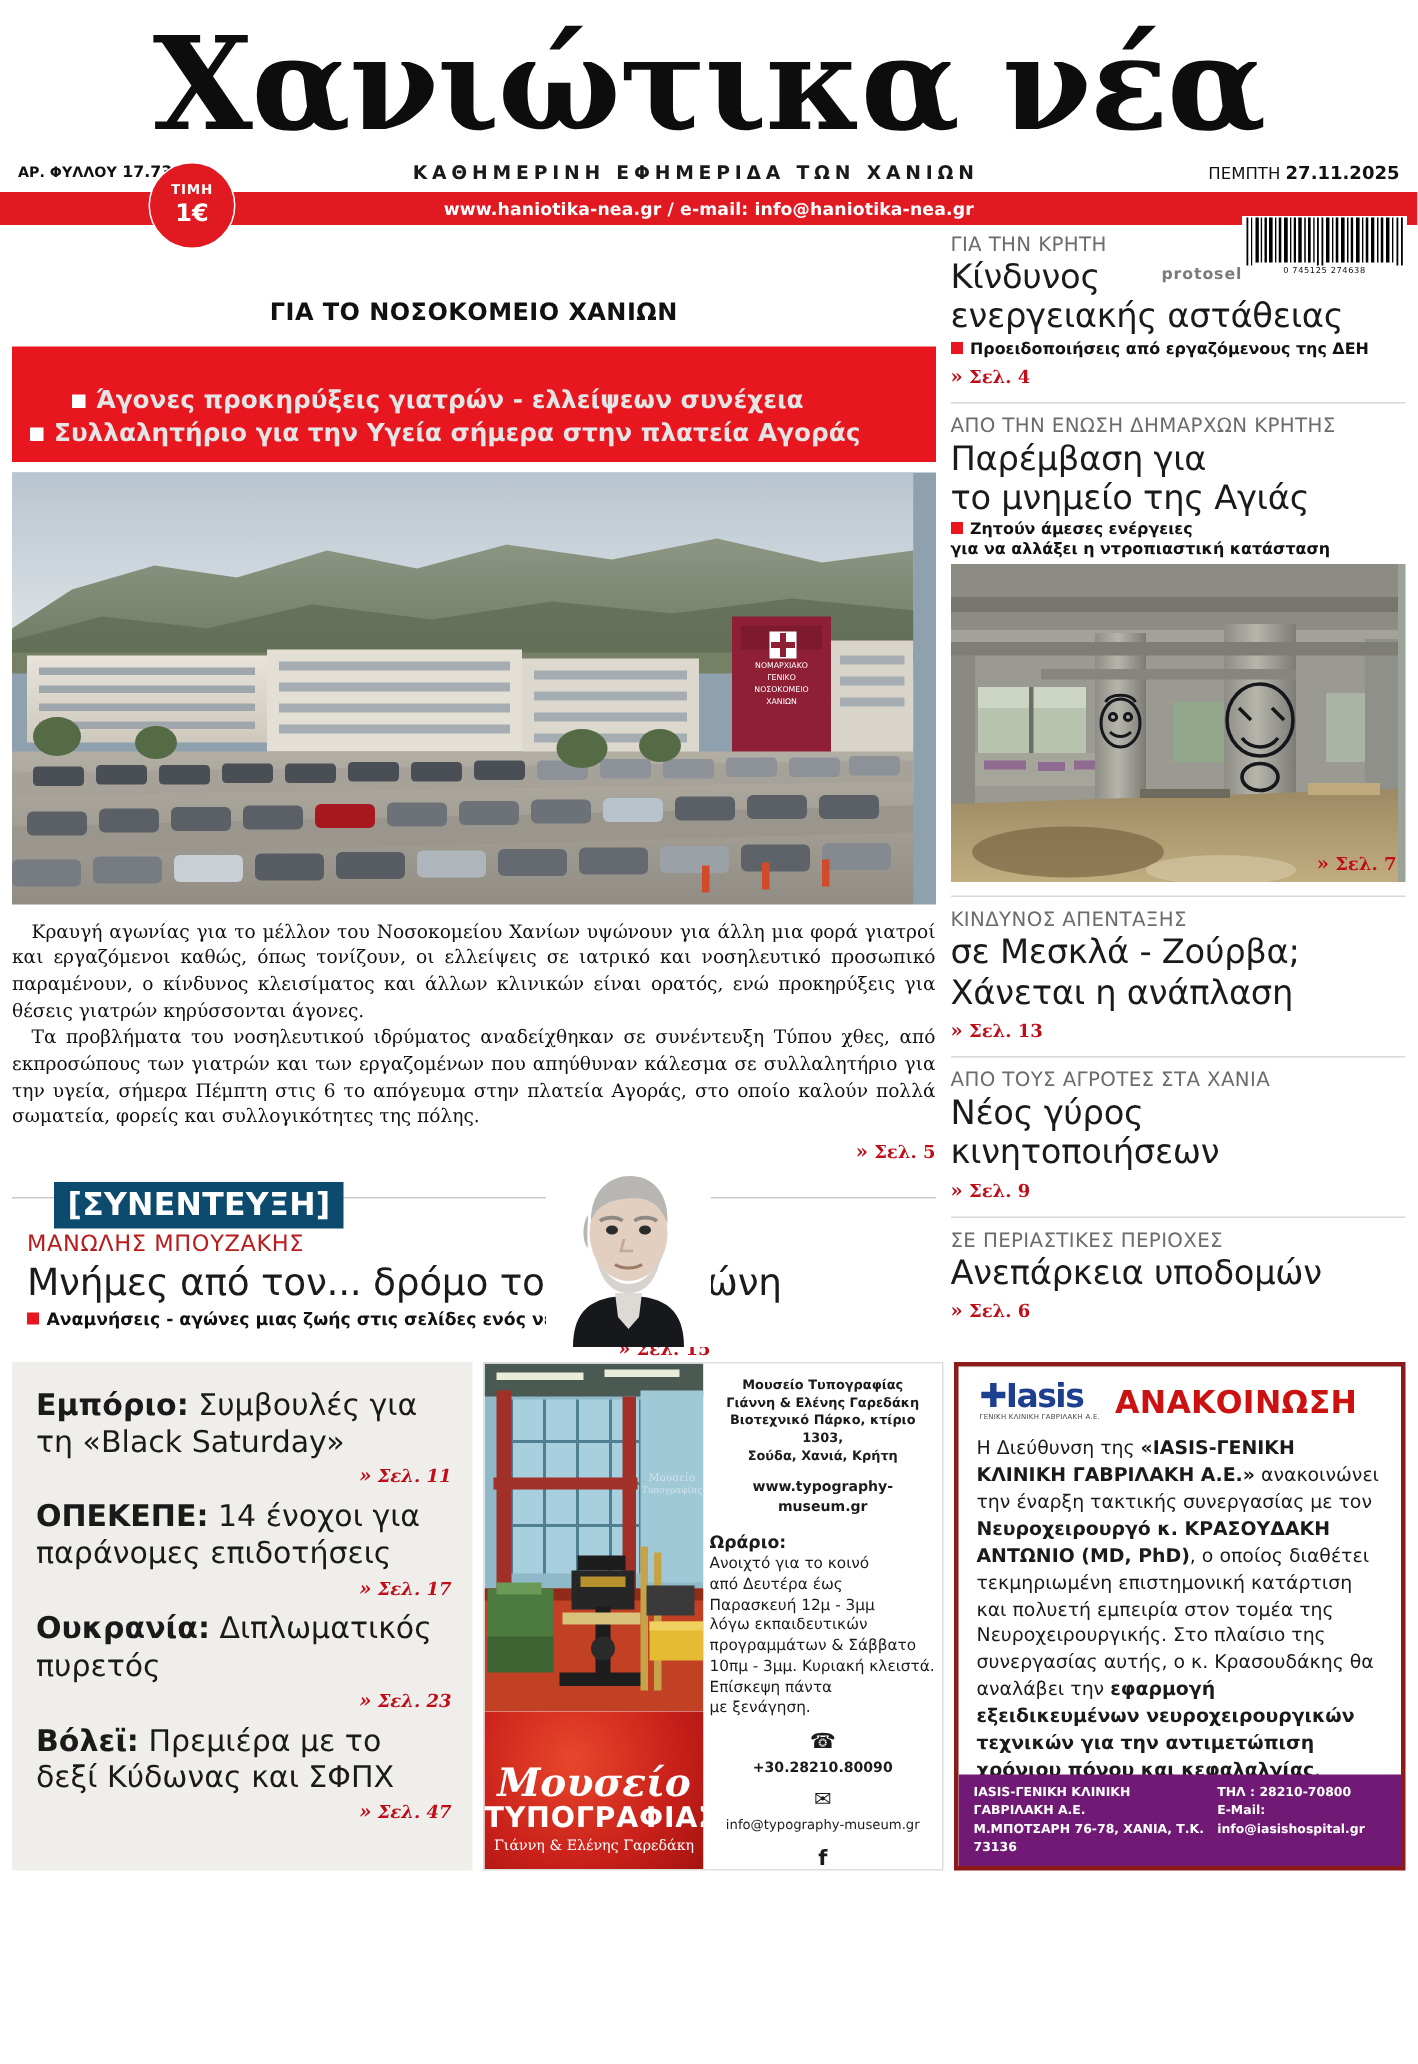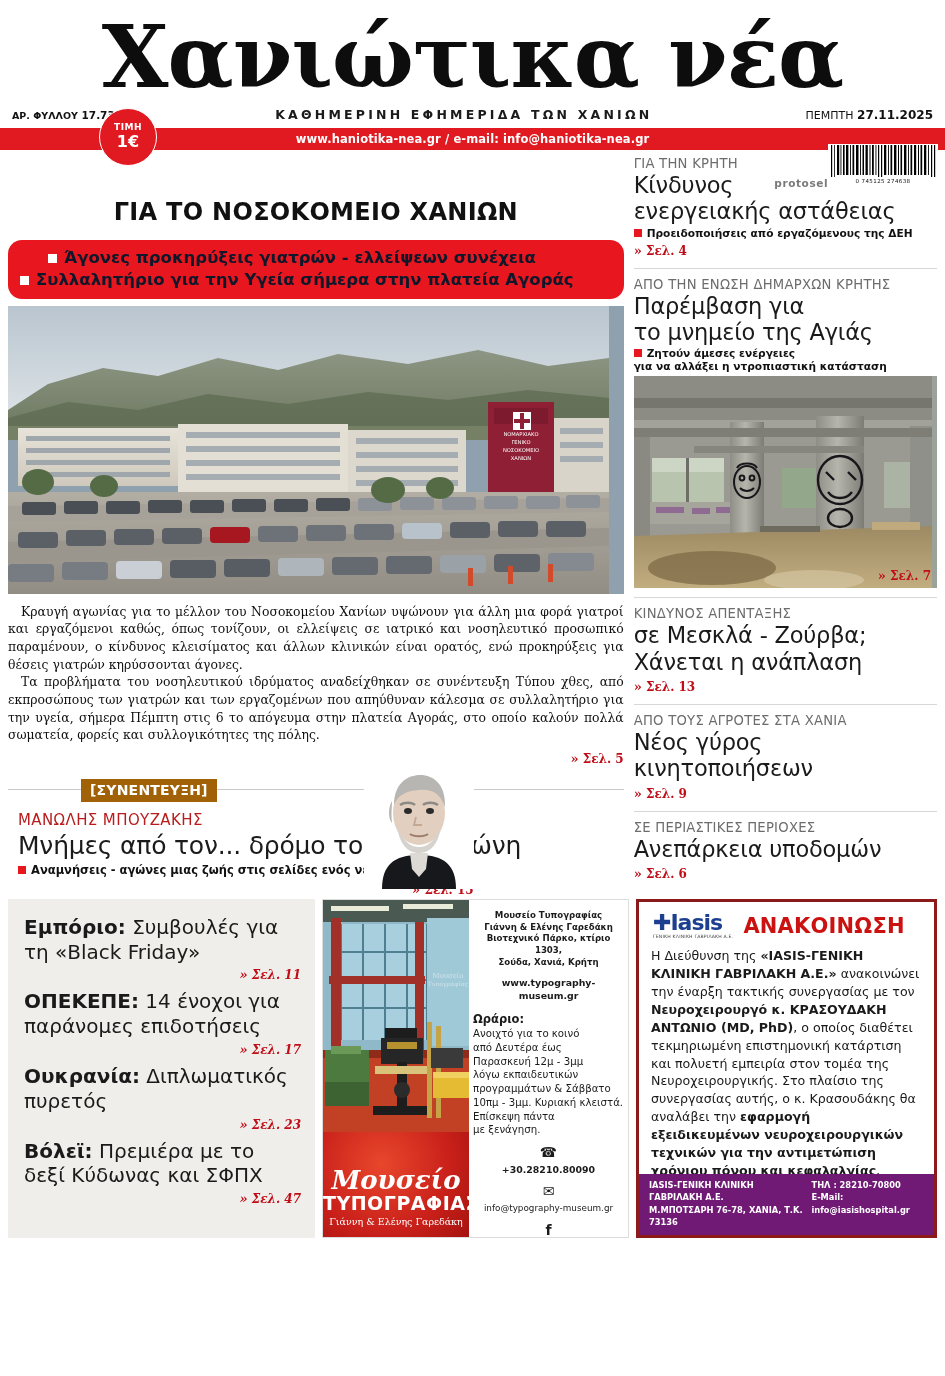--- a/index.html
+++ b/index.html
@@ -67,31 +67,30 @@
   .barcode .bars { height: 34px; width: 100%; display: block; }
   .barcode .num { font-size: 5.5px; text-align: center; letter-spacing: .4px; color:#111; }
 
   
   .content { position: relative; display: flex; padding: 0 8px; gap: 10px; }
   .col-left { width: 617px; }
   .col-right { width: 304px; }
 
   
   .kicker-main {
-    text-align: center; font-size: 24px; font-weight: 700;
+    text-align: center; font-size: 16px; font-weight: 700;
     letter-spacing: .3px; color: #111; margin-top: 48px;
   }
   .headline-main {
     text-align: center; font-size: 56px; font-weight: 700;
     letter-spacing: -.5px; color: #0d0d0d; margin-top: 4px; line-height: 1.03;
   }
   .red-banner {
-    background: #e8171f; color: #0f172a; margin-top: 14px;
-    padding: 7px 12px 8px 12px;
-    border-radius: 14px;
+    background: #e8171f; color: #e5e5e5; margin-top: 14px;
+    padding: 25px 12px 8px 12px;
   }
   .red-banner .ln {
     font-size: 16.5px; font-weight: 700; line-height: 1.33;
     display: flex; align-items: baseline; gap: 7px;
   }
   .red-banner .ln.l1 { padding-left: 28px; }
   .sq { display: inline-block; width: 9px; height: 9px; background: #fff; flex: 0 0 auto; }
 
   .lead-photo {
     width: 100%; height: 288px; margin-top: 7px;
@@ -110,22 +109,22 @@
   }
   .sel .ch { font-size: 13px; }
 
   
   .interview { position: relative; margin-top: 12px; height: 112px; }
   .interview-rule {
     position: absolute; left: 0; right: 0; top: 10px; height: 1px; background: #c9c9c9;
   }
   .interview-tag {
     position: absolute; left: 28px; top: 0px;
-    background: #a16207; color: #fff; font-size: 14px; font-weight: 700;
-    padding: 3px 9px 4px 9px; letter-spacing: .2px; margin-left: 45px;
+    background: #0c4a6e; color: #fff; font-size: 21px; font-weight: 700;
+    padding: 3px 9px 4px 9px; letter-spacing: .2px;
   }
   .interview-name {
     position: absolute; left: 10px; top: 32px;
     font-size: 15px; color: #b91c1c; letter-spacing: .4px; font-weight: 400;
   }
   .interview-title {
     position: absolute; left: 10px; top: 52px;
     font-size: 25px; color: #1b1b1b; font-weight: 400; letter-spacing: -.2px;
   }
   .interview-bullet {
@@ -612,21 +611,21 @@
           <span class="sel"><span class="ch">»</span> <span>Σελ. 6</span></span>
         </div>
       </div>
     </div>
   </div>
 
   <div class="bottom">
 
     <div class="briefs">
       <div class="brief">
-        <div class="brief-txt"><b>Εμπόριο:</b><span> Συμβουλές για τη «Black Friday»</span></div>
+        <div class="brief-txt"><b>Εμπόριο:</b><span> Συμβουλές για τη «Black Saturday»</span></div>
         <div class="brief-sel"><span class="sel"><span class="ch">»</span> <span>Σελ. 11</span></span></div>
       </div>
       <div class="brief">
         <div class="brief-txt"><b>ΟΠΕΚΕΠΕ:</b><span> 14 ένοχοι για παράνομες επιδοτήσεις</span></div>
         <div class="brief-sel"><span class="sel"><span class="ch">»</span> <span>Σελ. 17</span></span></div>
       </div>
       <div class="brief">
         <div class="brief-txt"><b>Ουκρανία:</b><span> Διπλωματικός πυρετός</span></div>
         <div class="brief-sel"><span class="sel"><span class="ch">»</span> <span>Σελ. 23</span></span></div>
       </div>

